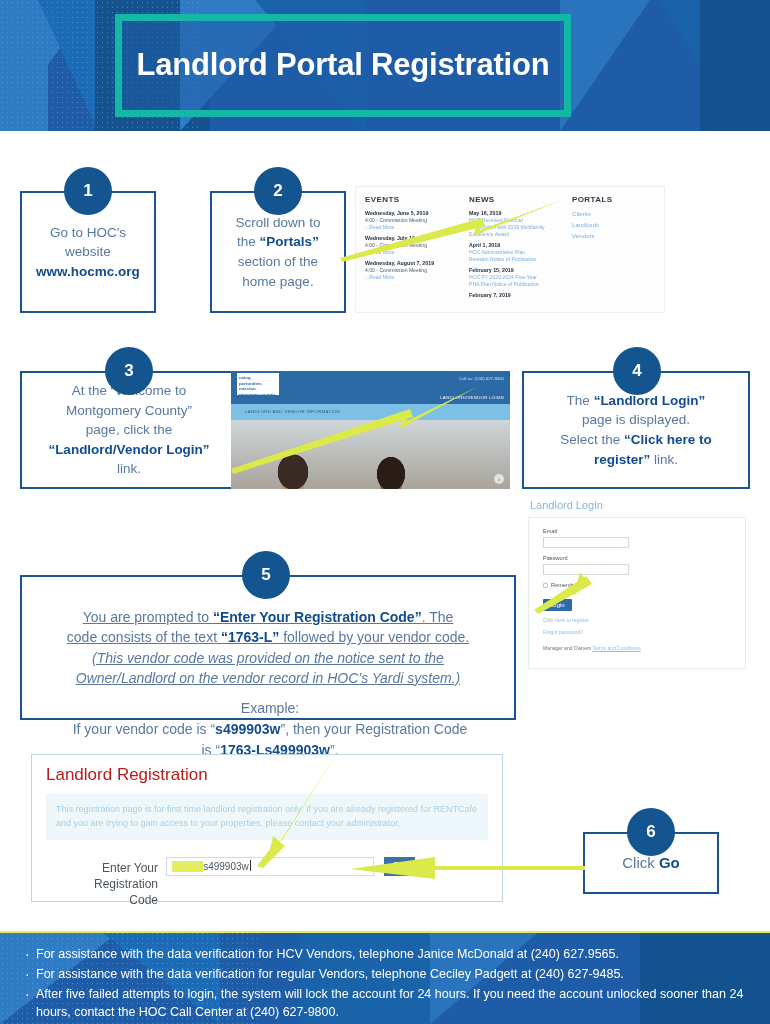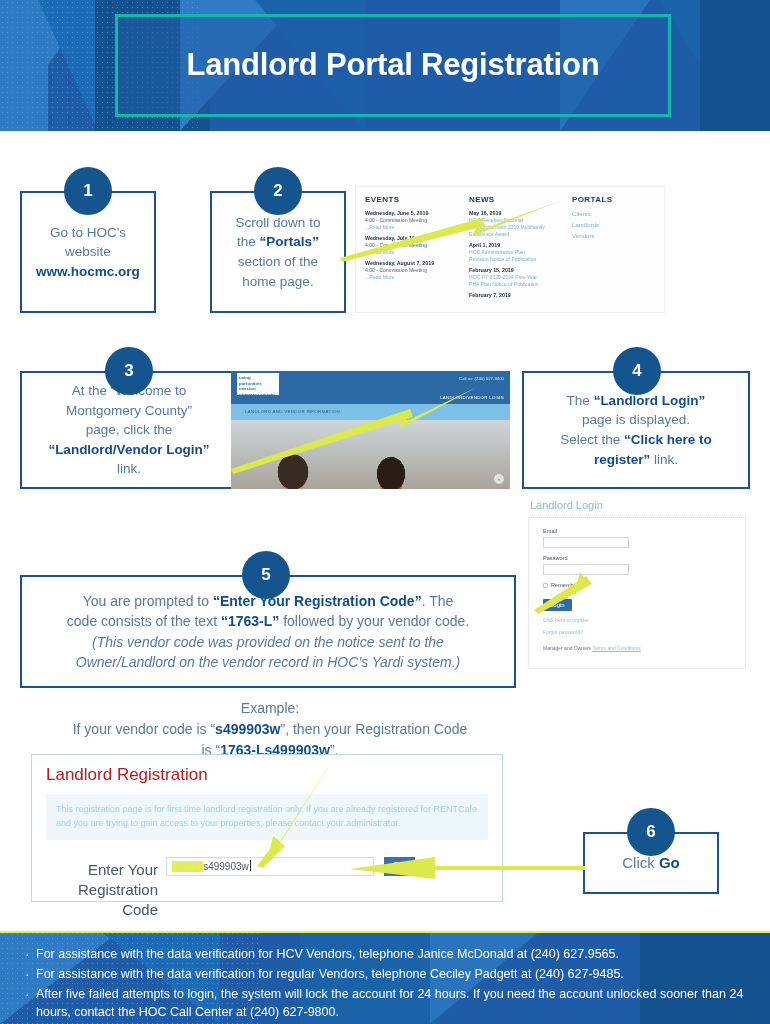--- a/index.html
+++ b/index.html
@@ -35,22 +35,22 @@
         border-right: 80px solid #1a63a9; border-bottom: 131px solid transparent; }
   .s9 { left: 700px; top: 0; width: 70px; height: 131px; background: #14528f; }
   .dots {
     position: absolute; left: 0; top: 0; width: 200px; height: 131px;
     background-image: radial-gradient(#6aa8dd 0.8px, transparent 0.9px);
     background-size: 5px 5px;
     opacity: .55;
   }
   .title-box {
     position: absolute; left: 115px; top: 14px;
-    width: 556px; height: 103px;
-    border: 3px solid #14b8a6;
+    width: 456px; height: 103px;
+    border: 7px solid #14b8a6;
     background: rgba(31,92,168,0.55);
     display: flex; align-items: center; justify-content: center;
   }
   .title-text {
     color: #ffffff;
     font-size: 31px;
     font-weight: bold;
     line-height: 1.25;
     text-align: center;
     letter-spacing: -0.2px;
@@ -178,21 +178,21 @@
     background: #ffffff; border: 1px solid #bcd9ea;
     padding: 10px 14px;
   }
   .rm-title { font-size: 17px; color: #b91c1c; margin-bottom: 9px; }
   .rm-note {
     background: #eef8fb; color: #a8cfe3;
     font-size: 9px; line-height: 1.55; padding: 9px 10px;
   }
   .rm-row { display: flex; align-items: flex-start; margin-top: 17px; }
   .rm-lbl {
-    width: 120px; font-size: 15px; color: #4a5560; text-align: right;
+    width: 120px; font-size: 12px; color: #4a5560; text-align: right;
     line-height: 1.35; padding-right: 8px; padding-top: 3px;
   }
   .rm-field {
     position: relative; width: 208px; height: 19px;
     border: 1px solid #c9dded; background: #fff;
     display: flex; align-items: center; padding-left: 5px;
   }
   .rm-val { font-size: 10px; color: #4a5560; position: relative; }
   .rm-val .hl { background: #e3ef4a; color: #dfe9a0; }
   .rm-caret { display:inline-block; width:1px; height:11px; background:#333; margin-left:1px; vertical-align:-1px;}
@@ -409,21 +409,21 @@
 </div>
 
 <svg class="arrow" style="left:530px; top:488px;" width="130" height="130">
   <polygon points="124,2 56,92 50,84 44,108" fill="#dbe94a"></polygon>
   <polygon points="62,96 56,88 4,122 8,126" fill="#dbe94a"></polygon>
 </svg>
 
 <div class="circle" style="left:242px; top:551px; width:48px; height:48px;">
   <span>5</span>
 </div>
-<div class="step-box" style="left:20px; top:575px; width:496px; height:113px;">
+<div class="step-box" style="left:20px; top:575px; width:496px; height:145px;text-decoration:underline;">
   <div class="step-text" style="font-size:14px;">
     <span>You are prompted to </span><b>“Enter Your Registration Code”</b><span>. The</span><br>
     <span>code consists of the text </span><b>“1763-L”</b><span> followed by your vendor code.</span><br>
     <i>(This vendor code was provided on the notice sent to the</i><br>
     <i>Owner/Landlord on the vendor record in HOC’s Yardi system.)</i>
   </div>
 </div>
 
 <div class="example">
   <div>Example:</div>

